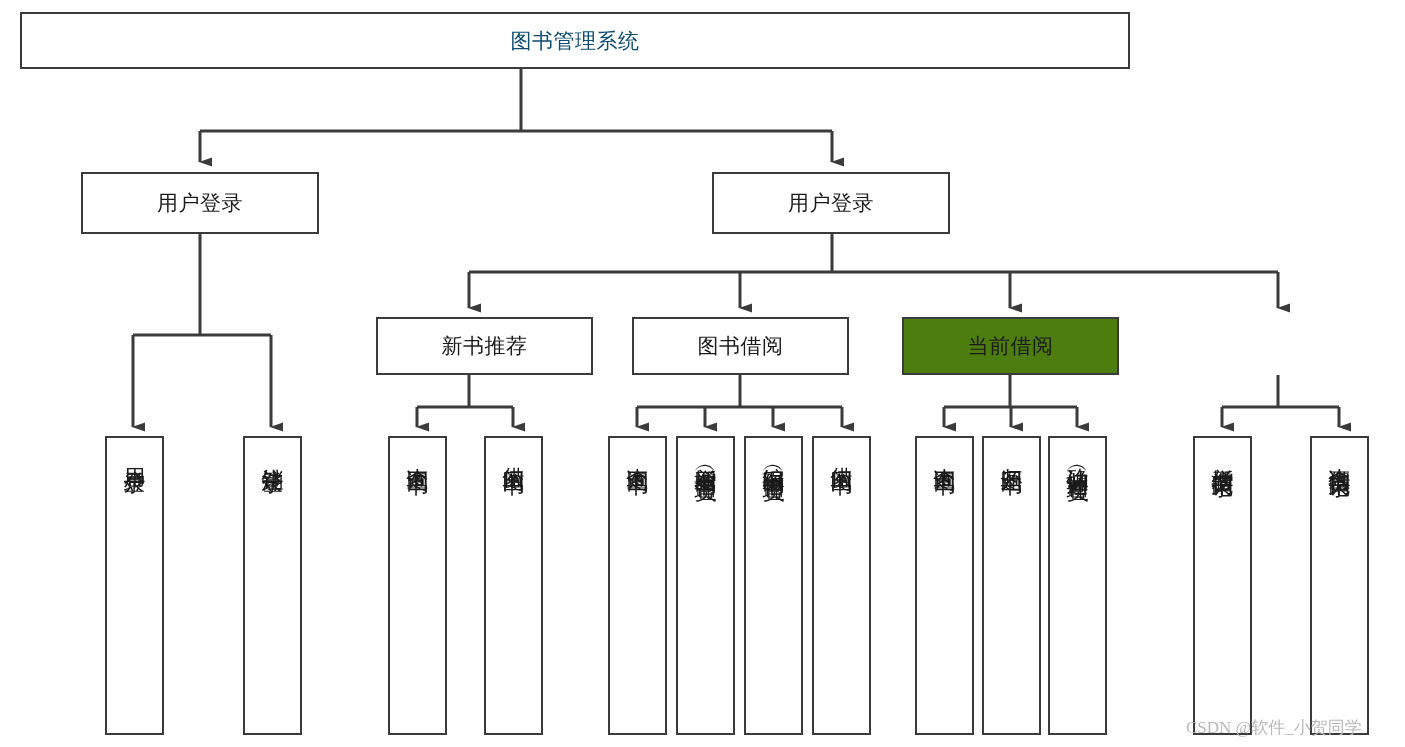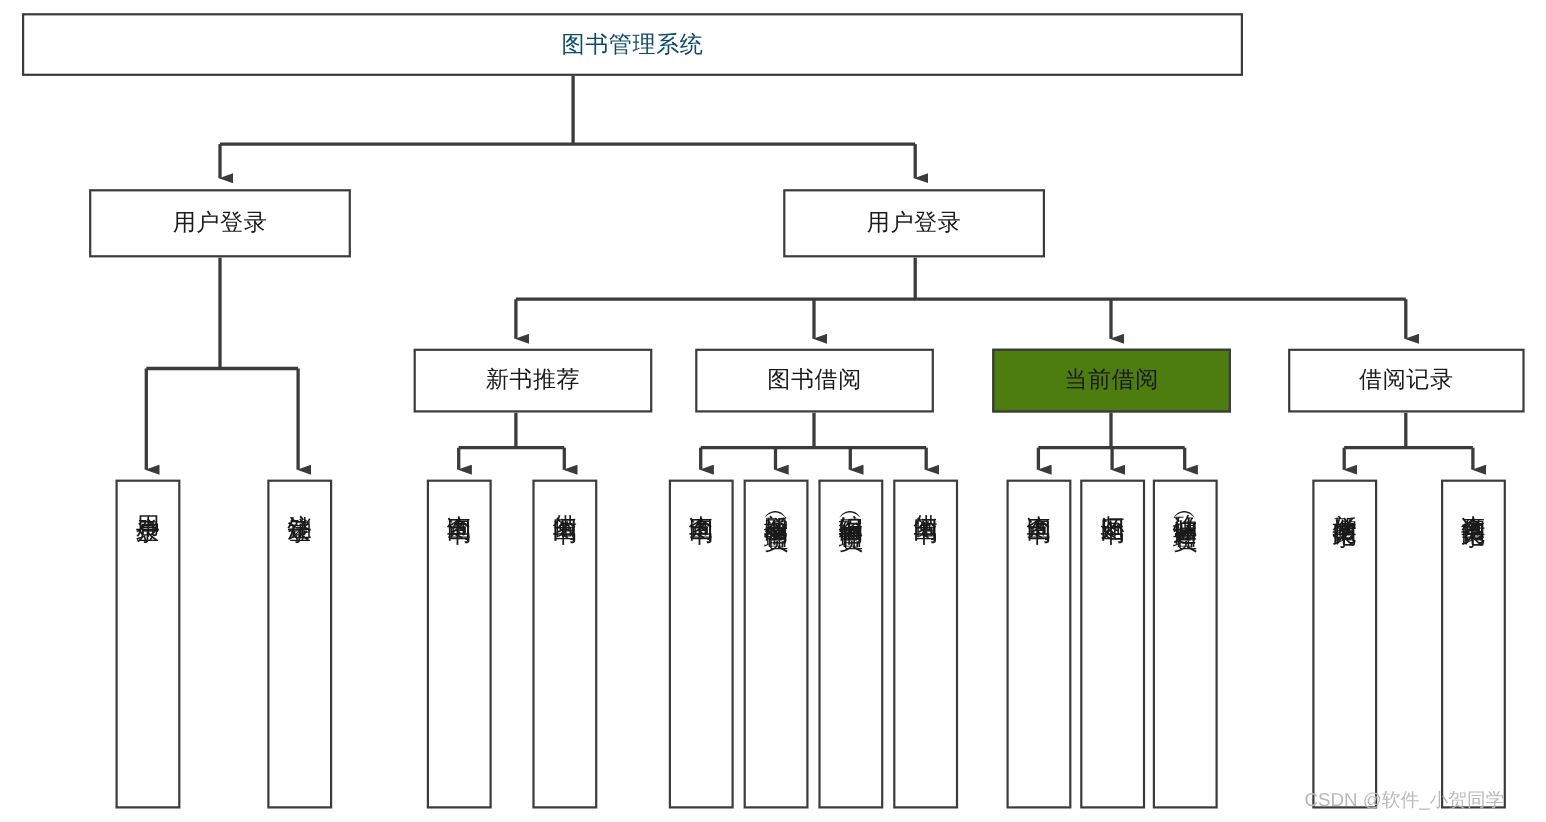--- a/index.html
+++ b/index.html
@@ -135,23 +135,20 @@
 
   <div class="node horiz" style="left: 376px; top: 317px; width: 217px; height: 58px; border-color: rgb(59, 59, 59); background: rgb(255, 255, 255); color: rgb(26, 26, 26);">
     <span class="label">新书推荐</span>
   </div>
   <div class="node horiz" style="left: 632px; top: 317px; width: 217px; height: 58px; border-color: rgb(59, 59, 59); background: rgb(255, 255, 255); color: rgb(26, 26, 26);">
     <span class="label">图书借阅</span>
   </div>
   <div class="node horiz" style="left: 902px; top: 317px; width: 217px; height: 58px; border-color: rgb(59, 59, 59); background: #4d7c0f; color: rgb(26, 26, 26);">
     <span class="label">当前借阅</span>
   </div>
-  <div class="node horiz" style="left: 1171px; top: 317px; width: 215px; height: 58px; border-color: rgb(59, 59, 59); background: rgb(255, 255, 255); color: rgb(26, 26, 26);">
-    <span class="label">借阅记录</span>
-  </div>
 
   <div class="node vert" style="left: 105px; top: 436px; width: 59px; height: 299px; border-color: rgb(59, 59, 59); background: rgb(255, 255, 255); color: rgb(26, 26, 26);">
     <span class="label">用户登录</span>
   </div>
   <div class="node vert" style="left: 243px; top: 436px; width: 59px; height: 299px; border-color: rgb(59, 59, 59); background: rgb(255, 255, 255); color: rgb(26, 26, 26);">
     <span class="label">注销登录</span>
   </div>
 
   <div class="node vert" style="left: 388px; top: 436px; width: 59px; height: 299px; border-color: rgb(59, 59, 59); background: rgb(255, 255, 255); color: rgb(26, 26, 26);">
     <span class="label">查询图书</span>
@@ -183,15 +180,15 @@
     <span class="label">确认归还（管理员）</span>
   </div>
 
   <div class="node vert" style="left: 1193px; top: 436px; width: 59px; height: 299px; border-color: rgb(59, 59, 59); background: rgb(255, 255, 255); color: rgb(26, 26, 26);">
     <span class="label">新增借阅记录</span>
   </div>
   <div class="node vert" style="left: 1310px; top: 436px; width: 59px; height: 299px; border-color: rgb(59, 59, 59); background: rgb(255, 255, 255); color: rgb(26, 26, 26);">
     <span class="label">查询借阅记录</span>
   </div>
 
-  <div class="watermark" style="color: rgb(185, 185, 185);">CSDN @软件_小贺同学</div>
+  <div class="watermark" style="color: rgb(185, 185, 185); font-family: Liberation Serif, serif;">CSDN @软件_小贺同学</div>
 
 </div>
 
 </body></html>

